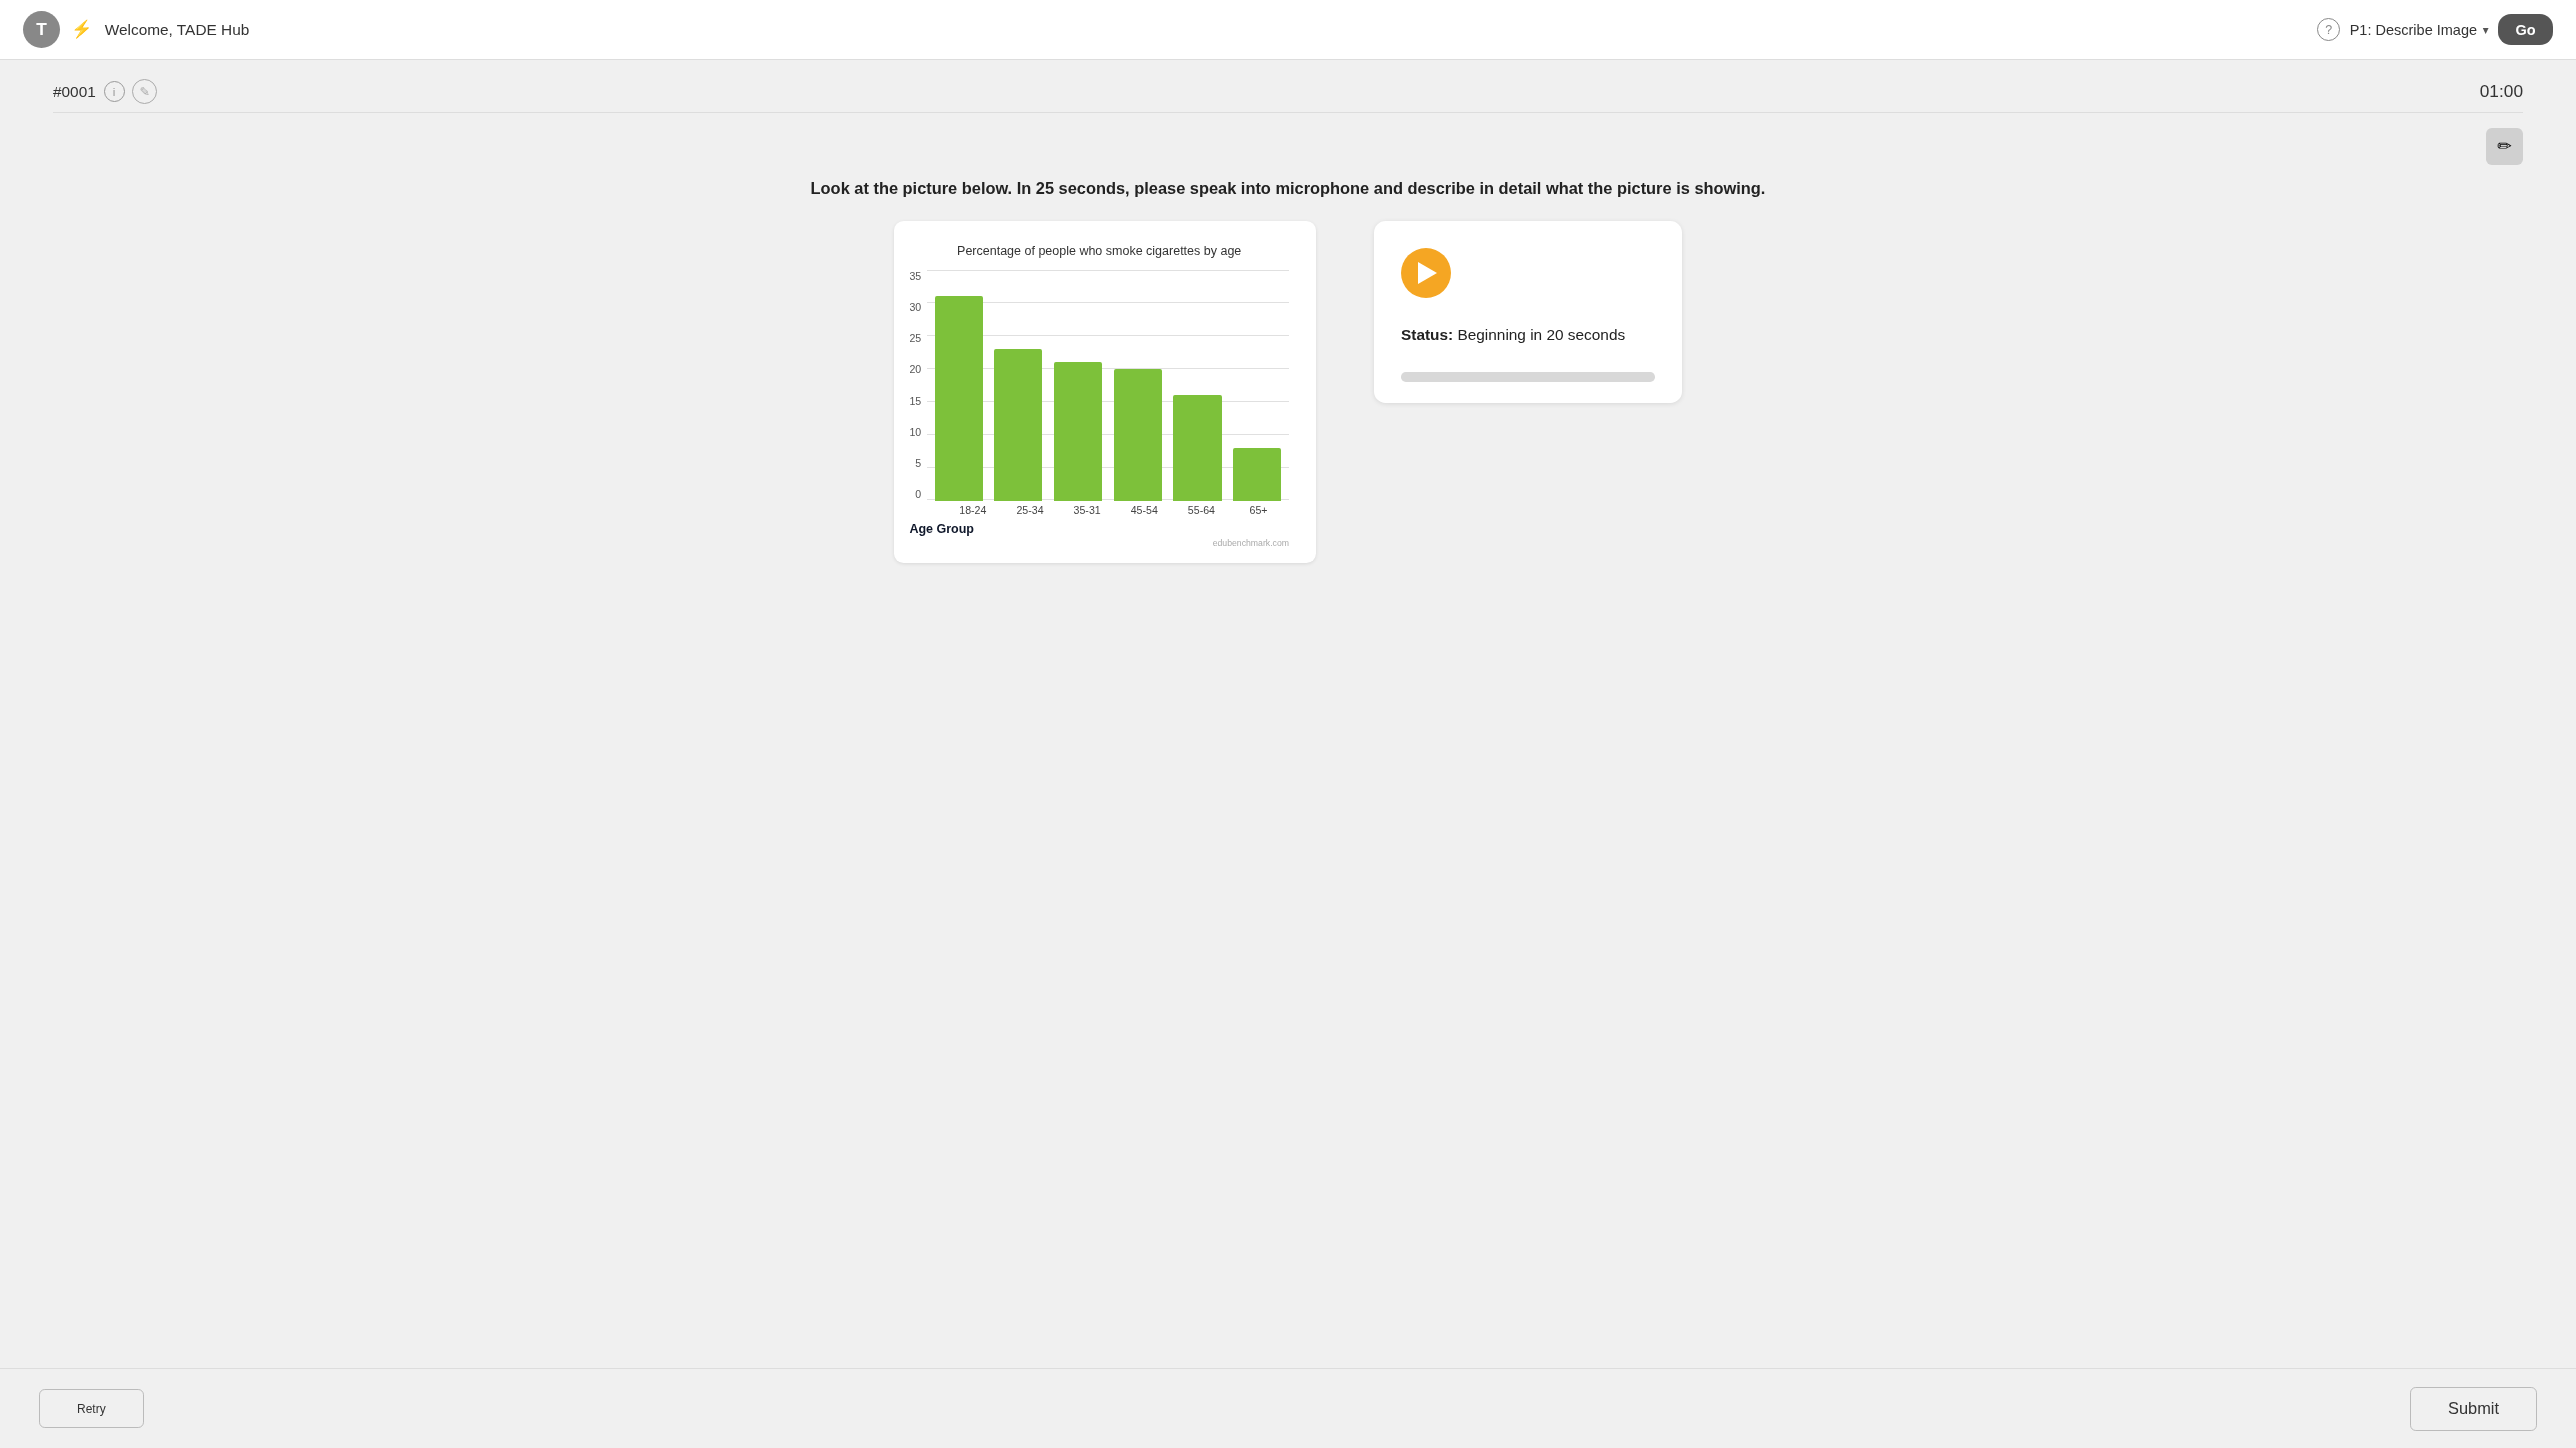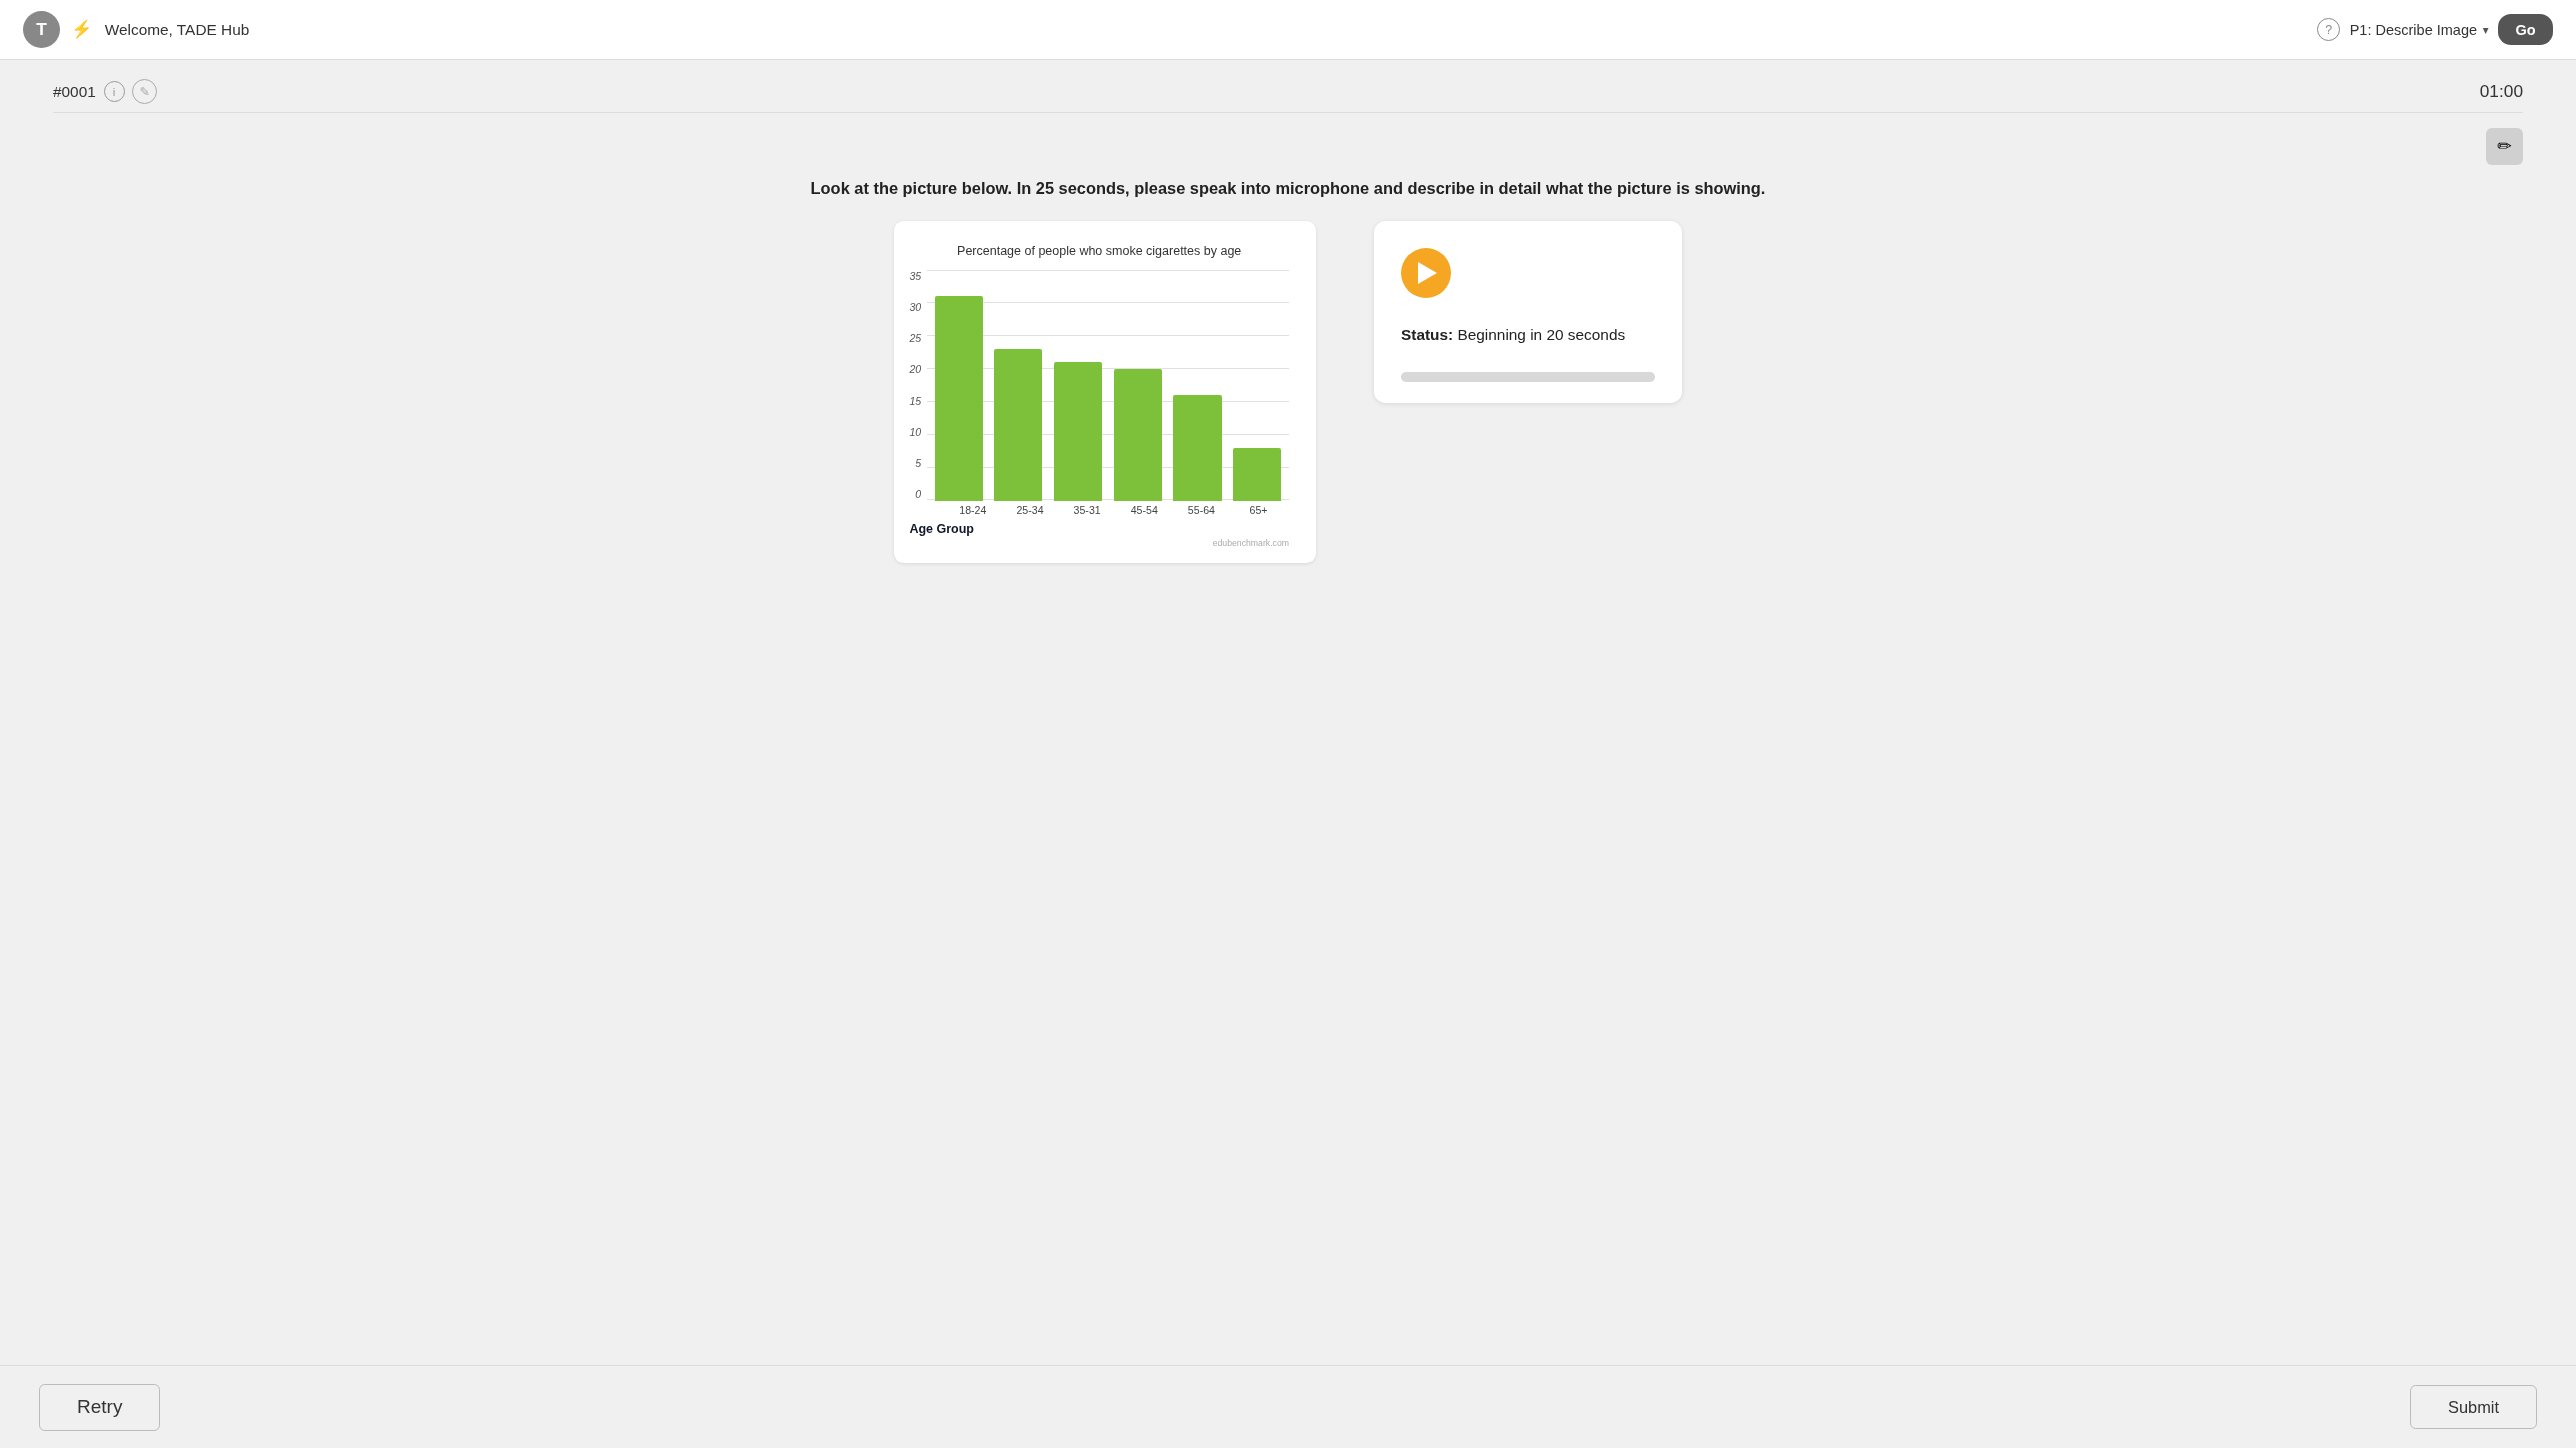--- a/index.html
+++ b/index.html
@@ -217,21 +217,20 @@
 
     .chart-area {
       display: flex;
       flex-direction: column;
     }
 
     .chart-inner {
       display: flex;
       flex-direction: row;
       align-items: center;
-      font-style: italic;
     }
 
     .y-axis {
       display: flex;
       flex-direction: column;
       justify-content: space-between;
       align-items: flex-end;
       padding-right: 5.8px;
       height: 231px;
       font-size: 10.6px;
@@ -375,21 +374,21 @@
       background: #f0f0f0;
       border-top: 1px solid #ddd;
     }
 
     .retry-button {
       background: #f0f0f0;
       color: #333;
       border: 1.4px solid #bbb;
       border-radius: 5.8px;
       padding: 11.6px 37px;
-      font-size: 19px;
+      font-size: 12px;
       font-weight: 400;
       cursor: pointer;
     }
 
     .submit-button {
       background: #f0f0f0;
       color: #333;
       border: 1.4px solid #bbb;
       border-radius: 5.8px;
       padding: 11.6px 37px;

